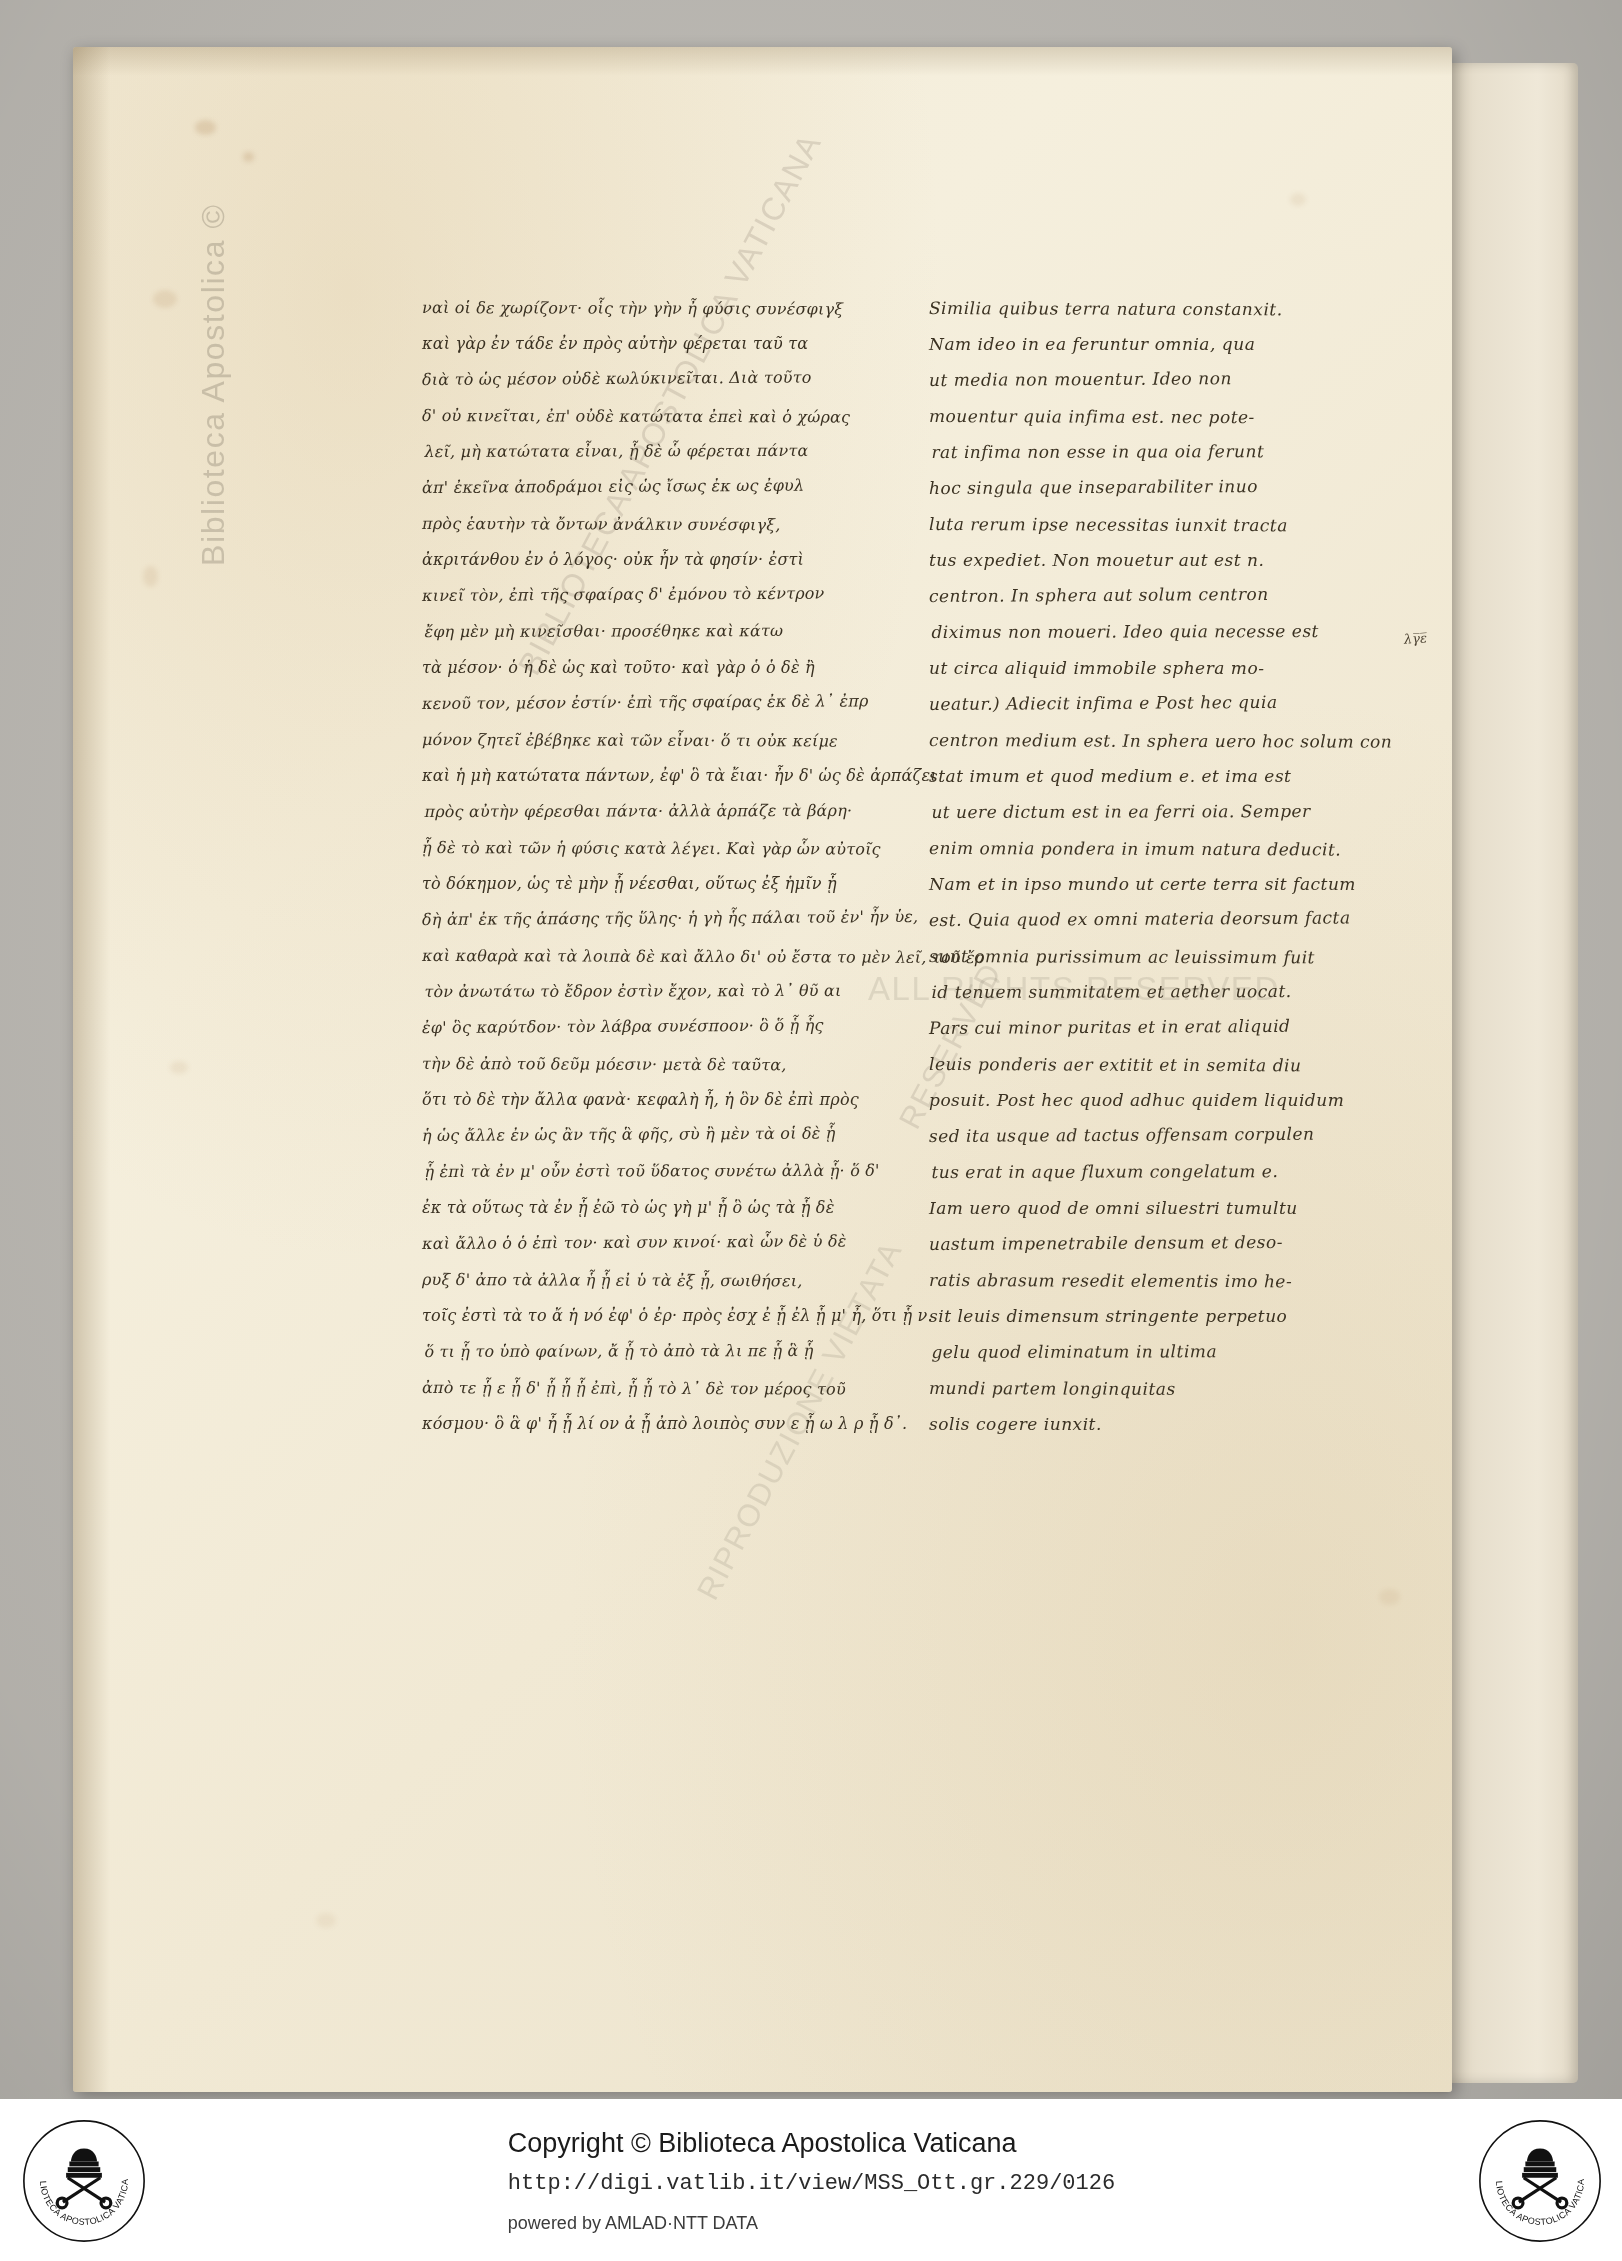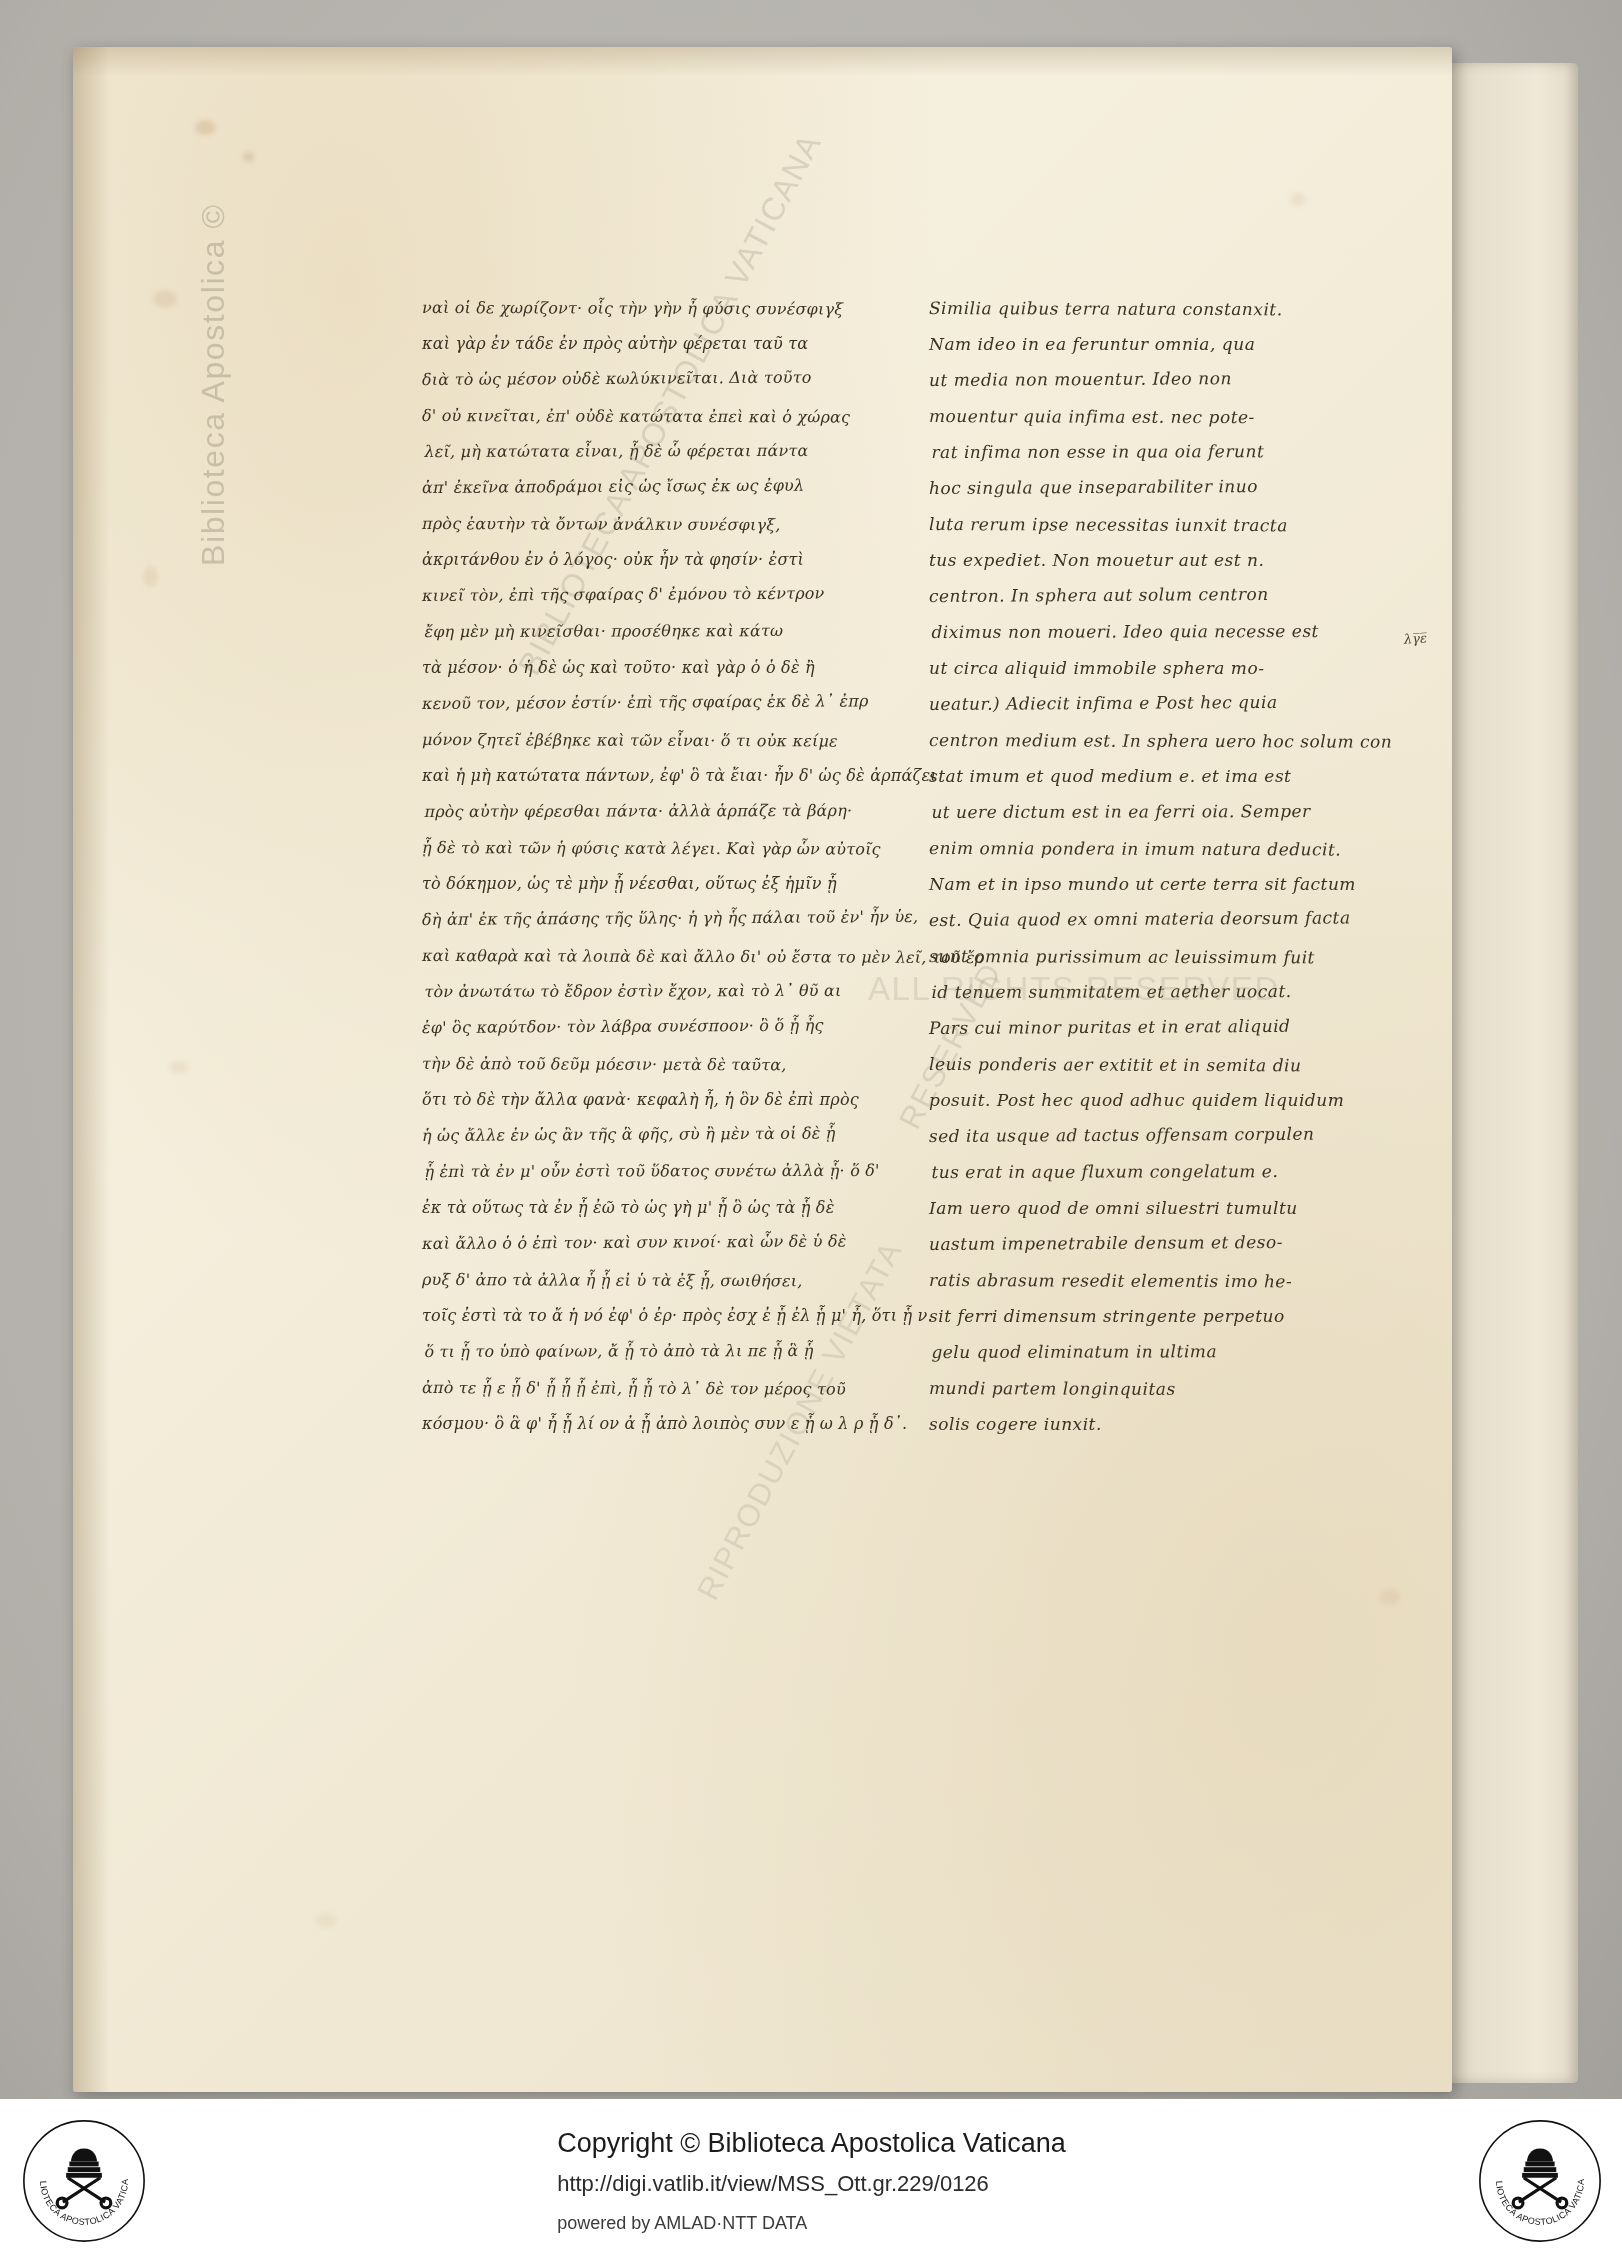--- a/index.html
+++ b/index.html
@@ -221,21 +221,21 @@
   #footer-center {
     text-align: left;
     line-height: 1.45;
   }
   #copyright-line {
     font-family: "Liberation Sans", sans-serif;
     font-size: 27px;
     color: #1b1b1b;
   }
   #url-line {
-    font-family: Liberation Sans, sans-serif;
+    font-family: Liberation Mono, monospace;
     font-size: 22px;
     color: #2b2b2b;
     margin-top: 4.9px;
   }
   #powered-line {
     font-family: Liberation Sans, sans-serif;
     font-size: 18px;
     color: #3b3b3b;
     margin-top: 9.7px;
   }
@@ -343,21 +343,21 @@
           <span class="line">sunt omnia purissimum ac leuissimum fuit</span>
           <span class="line">id tenuem summitatem et aether uocat.</span>
           <span class="line">Pars cui minor puritas et in erat aliquid</span>
           <span class="line">leuis ponderis aer extitit et in semita diu</span>
           <span class="line">posuit. Post hec quod adhuc quidem liquidum</span>
           <span class="line">sed ita usque ad tactus offensam corpulen</span>
           <span class="line">tus erat in aque fluxum congelatum e.</span>
           <span class="line">Iam uero quod de omni siluestri tumultu</span>
           <span class="line">uastum impenetrabile densum et deso-</span>
           <span class="line">ratis abrasum resedit elementis imo he-</span>
-          <span class="line">sit ferri dimensum stringente perpetuo</span>
+          <span class="line">sit leuis dimensum stringente perpetuo</span>
           <span class="line">gelu quod eliminatum in ultima</span>
           <span class="line">mundi partem longinquitas</span>
           <span class="line">solis cogere iunxit.</span>
         </div>
 
       <div id="marginal-note">λγ̅ε̅</div>
 
     </div>
   </div>
 

